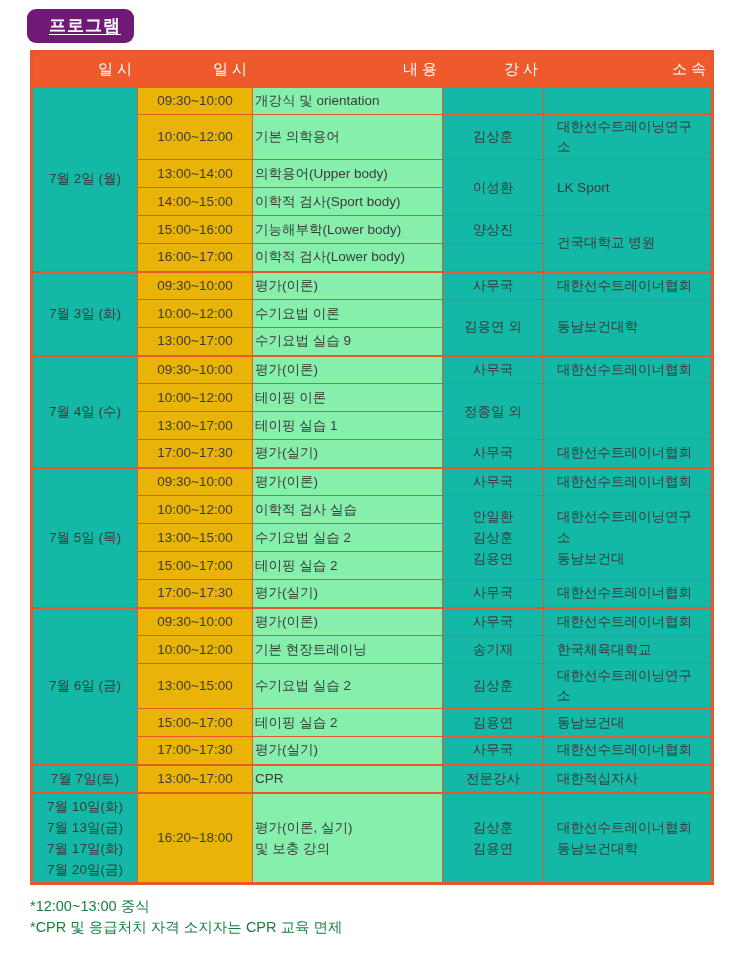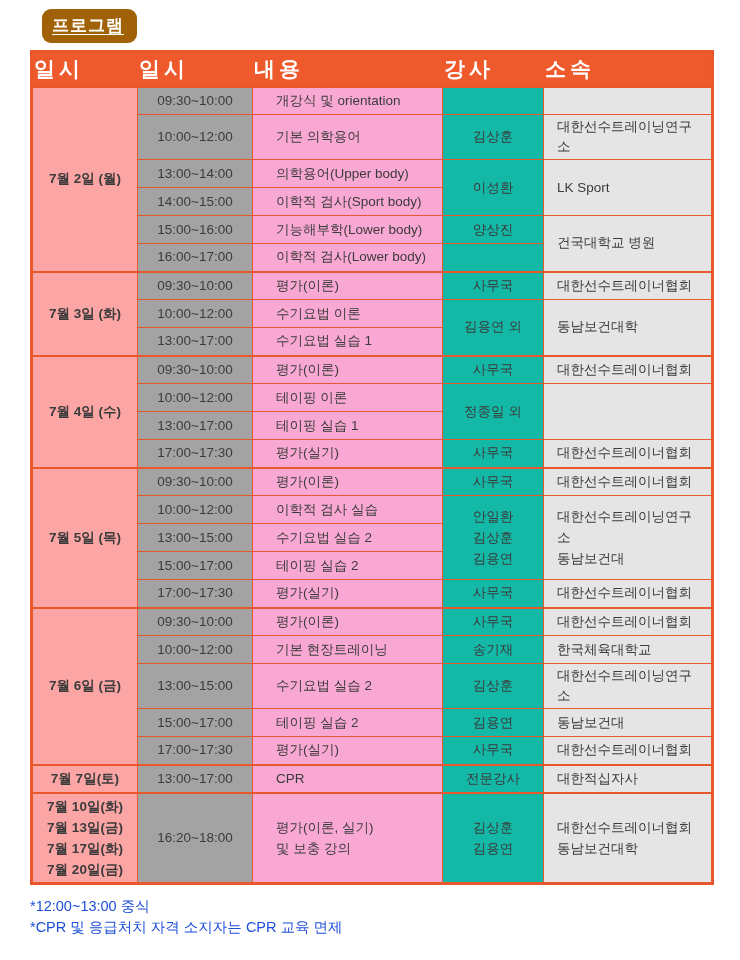--- a/index.html
+++ b/index.html
@@ -7,96 +7,95 @@
     width:740px;height:960px;
     font-family:"Liberation Sans","DejaVu Sans",sans-serif;
     color:#3b3b3b;
     position:relative;
   }
   .page{width:740px;height:960px;overflow:hidden;}
 
   
   .badge{
     display:inline-block;
-    margin:9px 0 0 42px;
-    background:#a16207;
+    margin:9px 0 0 27px;
+    background:#701a75;
     color:#ffffff;
     font-weight:bold;
     font-size:17px;
     letter-spacing:1px;
-    padding:5px 13px 6px 10px;
+    padding:5px 13px 6px 22px;
     border-radius:9px;
     text-decoration:underline;
     text-underline-offset:3px;
   }
 
   
   table.program{
     margin:7px 0 0 30px;
     border-collapse:collapse;
     width:681px;
     table-layout:fixed;
     border:3px solid #e9582c;
   }
   th,td{
     border:1px solid #e9582c;
     box-sizing:border-box;
   }
   thead th{
     background:#ef5a2d;
     color:#ffffff;
-    font-size:21px;
-    font-weight:bold;
+    font-size:15px;
+    font-weight:normal;
     letter-spacing:4px;
     height:35px;
-    text-align:left;
+    text-align:right;
     border:1px solid #ef5a2d;
     border-bottom:2px solid #e9582c;
   }
   td{
     font-size:13.5px;
     height:28px;
     padding:2px 6px;
     line-height:20px;
   }
   td .line{line-height:21px;}
   td.date{
-    background:#fca5a5;
+    background:#14b8a6;
     text-align:center;
-    font-weight:bold;
   }
   td.time{
-    background:#a3a3a3;
+    background:#eab308;
     text-align:center;
     letter-spacing:0px;
   }
   td.cont{
-    background:#f9a8d4;
+    background:#86efac;
     text-align:left;
-    padding-left:23px;
+    padding-left:2px;
   }
   td.inst{
     background:#14b8a6;
     text-align:center;
   }
   td.aff{
-    background:#e5e5e5;
+    background:#14b8a6;
     text-align:left;
     padding-left:13px;
   }
   
   tbody.section tr:first-child td{
     border-top:2px solid #e9582c;
   }
 
   
   .footnotes{
     margin:11px 0 0 30px;
     font-size:14.5px;
-    color:#1d4ed8;
+    color:#15803d;
     line-height:21px;
   }
 </style>
 </head>
 <body>
 
 <div class="page">
 
   <div class="badge">프로그램</div>
 
@@ -162,21 +161,21 @@
           <td class="aff">대한선수트레이너협회</td>
         </tr>
         <tr>
           <td class="time">10:00~12:00</td>
           <td class="cont">수기요법 이론</td>
           <td class="inst" rowspan="2">김용연 외</td>
           <td class="aff" rowspan="2">동남보건대학</td>
         </tr>
         <tr>
           <td class="time">13:00~17:00</td>
-          <td class="cont">수기요법 실습 1</td>
+          <td class="cont">수기요법 실습 9</td>
         </tr>
       </tbody>
       <tbody class="section">
         <tr>
           <td class="date" rowspan="4">7월 4일 (수)</td>
           <td class="time">09:30~10:00</td>
           <td class="cont">평가(이론)</td>
           <td class="inst">사무국</td>
           <td class="aff">대한선수트레이너협회</td>
         </tr>

